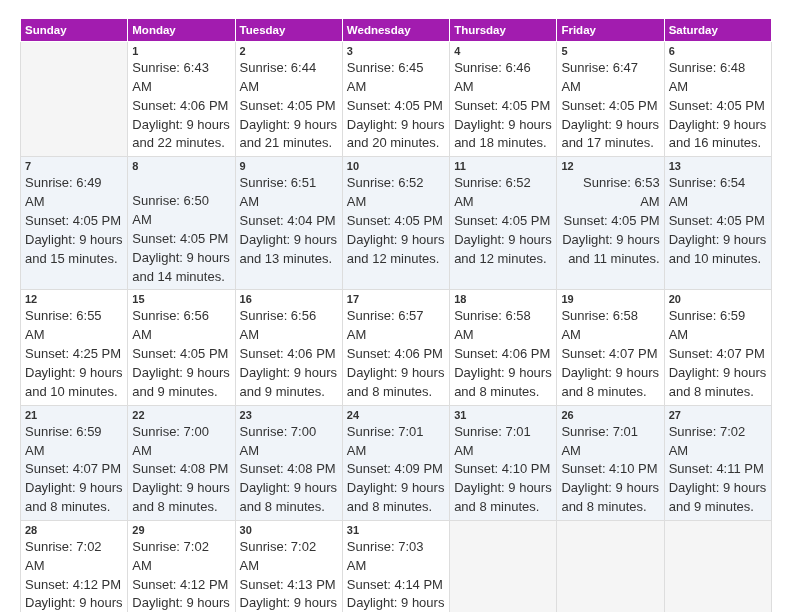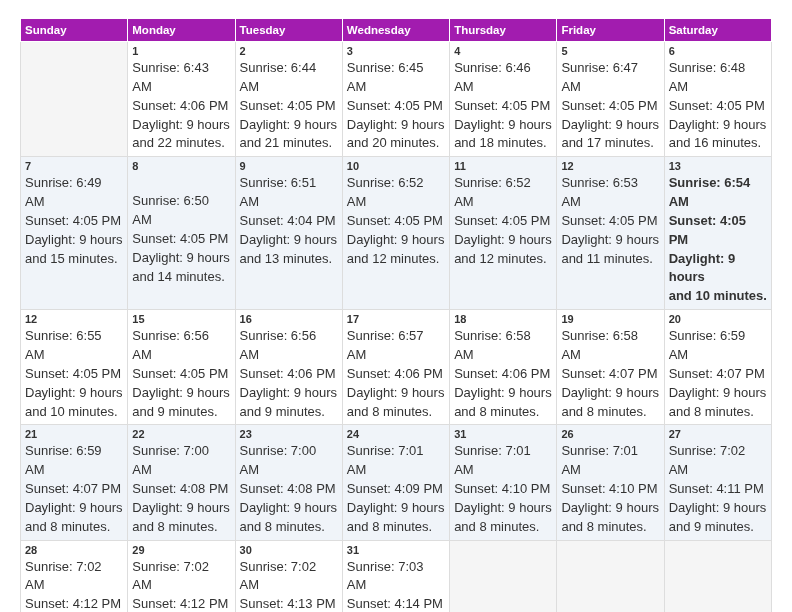--- a/index.html
+++ b/index.html
@@ -186,38 +186,38 @@
           </td>
           <td>
             <span class="day-number">11</span>
             <div class="day-info" style="white-space: pre-line;">Sunrise: 6:52 AM
 Sunset: 4:05 PM
 Daylight: 9 hours
 and 12 minutes.</div>
           </td>
           <td>
             <span class="day-number">12</span>
-            <div class="day-info" style="white-space: pre-line;">Sunrise: 6:53 AM
+            <div class="day-info" style="white-space: pre-line; text-align: right;">Sunrise: 6:53 AM
 Sunset: 4:05 PM
 Daylight: 9 hours
 and 11 minutes.</div>
           </td>
           <td>
             <span class="day-number">13</span>
-            <div class="day-info" style="white-space: pre-line; font-weight: bold;">Sunrise: 6:54 AM
+            <div class="day-info" style="white-space: pre-line;">Sunrise: 6:54 AM
 Sunset: 4:05 PM
 Daylight: 9 hours
 and 10 minutes.</div>
           </td>
         </tr>
         <tr>
           <td>
             <span class="day-number">12</span>
             <div class="day-info" style="white-space: pre-line;">Sunrise: 6:55 AM
-Sunset: 4:05 PM
+Sunset: 4:25 PM
 Daylight: 9 hours
 and 10 minutes.</div>
           </td>
           <td>
             <span class="day-number">15</span>
             <div class="day-info" style="white-space: pre-line;">Sunrise: 6:56 AM
 Sunset: 4:05 PM
 Daylight: 9 hours
 and 9 minutes.</div>
           </td>

